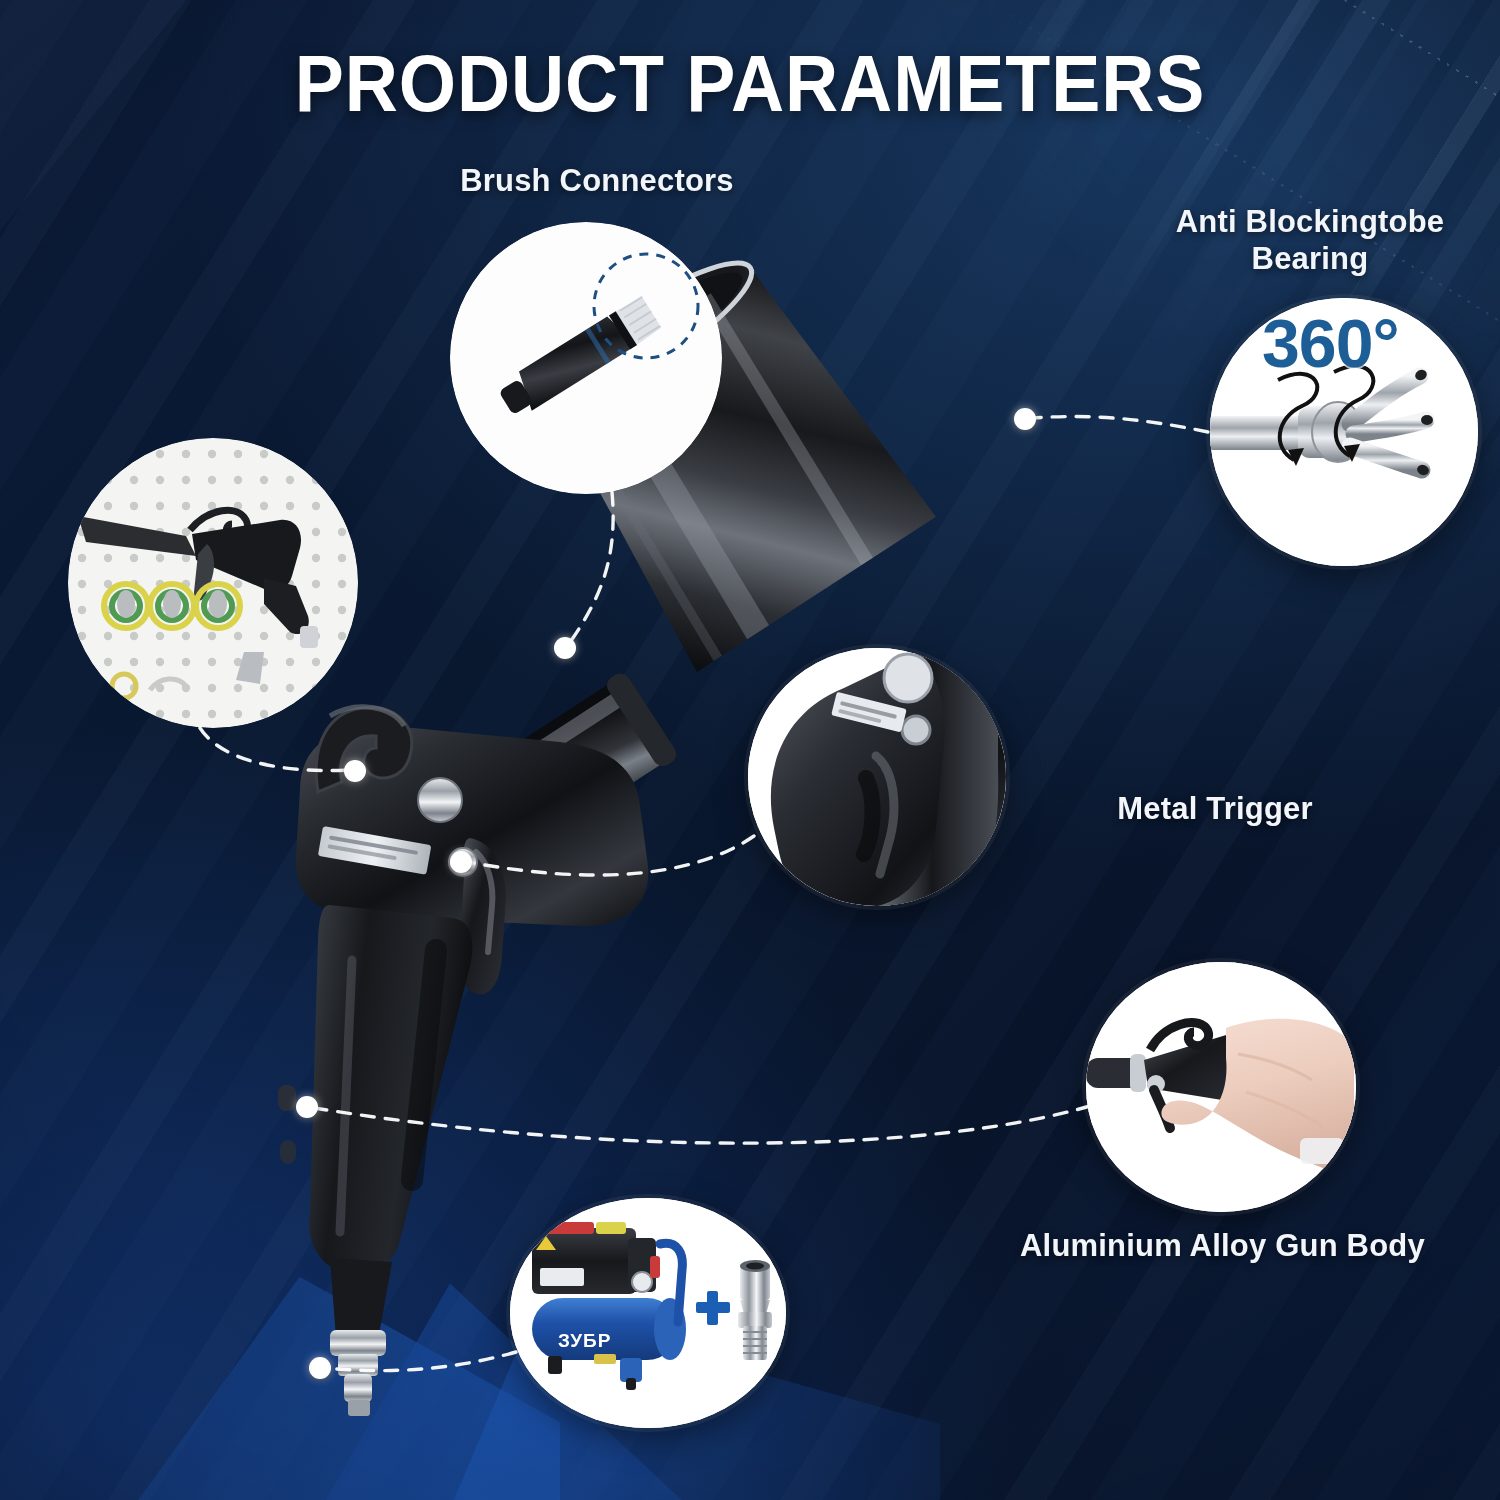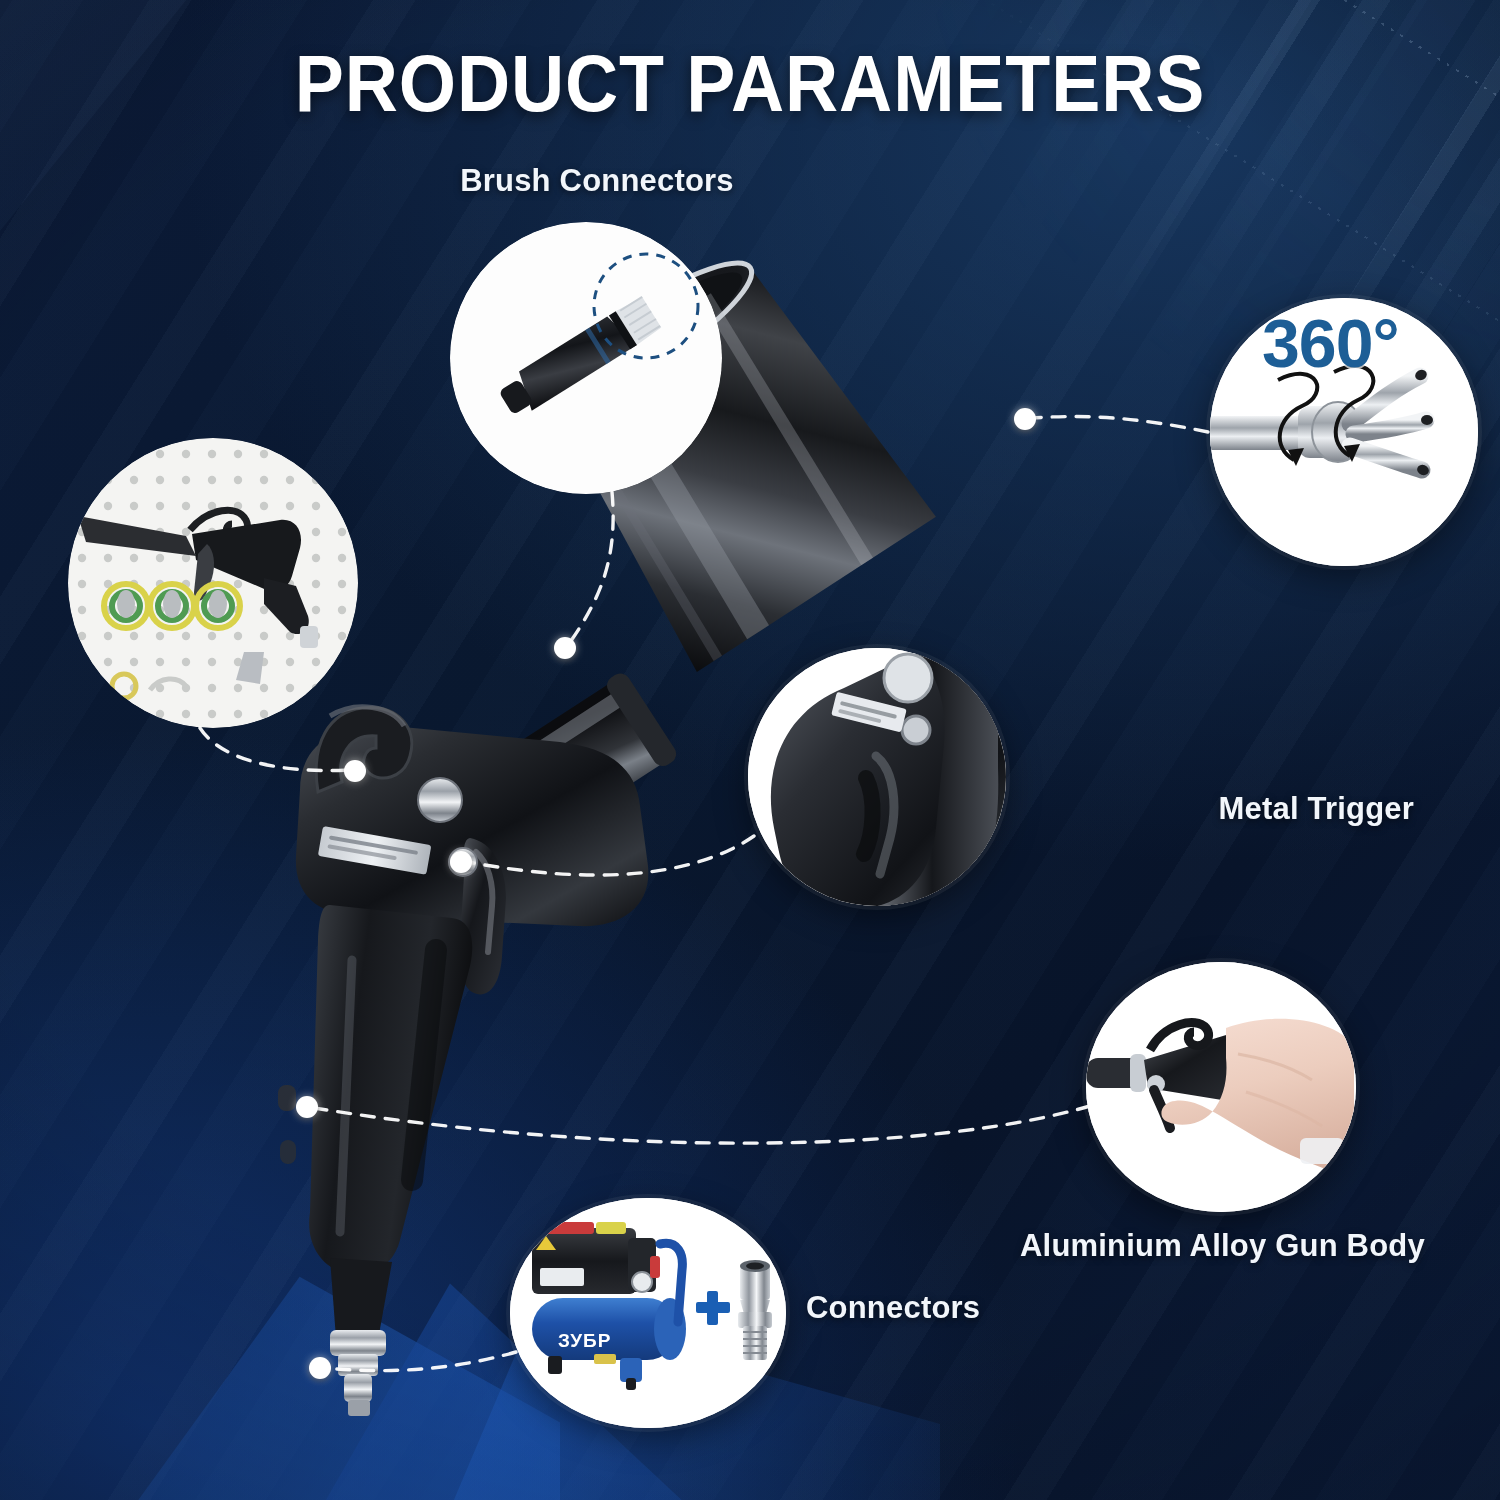--- a/index.html
+++ b/index.html
@@ -684,21 +684,22 @@
 
   <div class="dot" style="left:554px;top:637px;"></div>
   <div class="dot" style="left:1014px;top:408px;"></div>
   <div class="dot" style="left:344px;top:760px;"></div>
   <div class="dot" style="left:450px;top:851px;"></div>
   <div class="dot" style="left:296px;top:1096px;"></div>
   <div class="dot" style="left:309px;top:1357px;"></div>
 
   <div class="lbl" style="left:447px;top:163px;width:300px;text-align:center;">Brush Connectors</div>
 
-
-
-  <div class="lbl" style="left:1055px;top:791px;width:320px;text-align:right;margin-left:39px;">Metal Trigger</div>
+  <div class="lbl" style="left:1150px;top:204px;width:320px;text-align:center;">Anti Blockingtobe
+Bearing</div>
+
+
+  <div class="lbl" style="left:1055px;top:791px;width:320px;text-align:center;">Metal Trigger</div>
 
   <div class="lbl" style="left:1020px;top:1228px;width:440px;text-align:left;">Aluminium Alloy Gun Body</div>
 
-  <div class="lbl" style="left:806px;top:1290px;width:260px;text-align:left;">Connectors</div>
 
 </div>
 
 </body></html>

